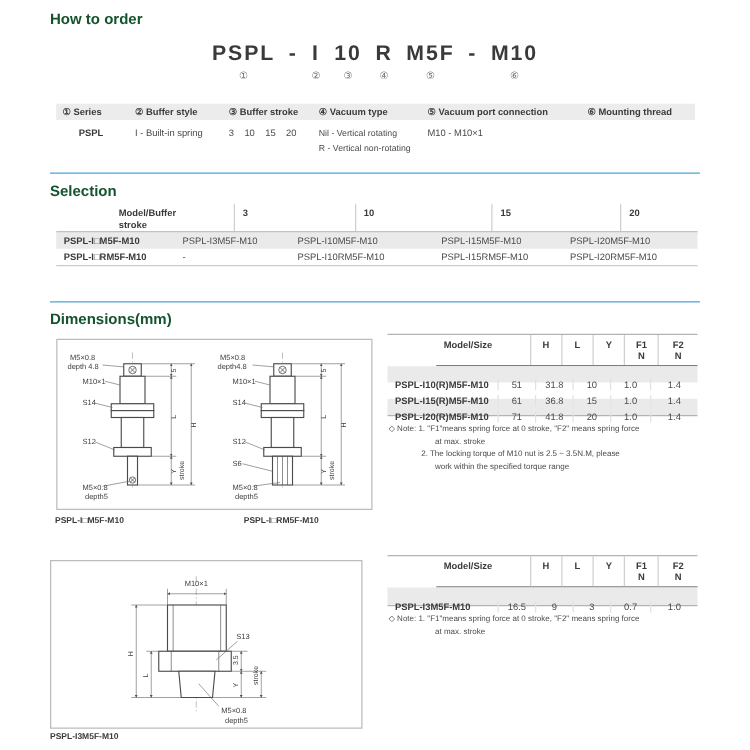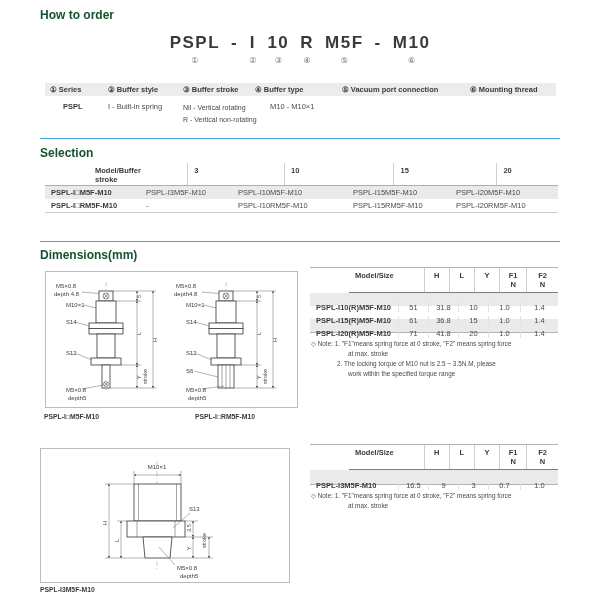--- a/index.html
+++ b/index.html
@@ -108,27 +108,28 @@
       <span class="pn-text">M10</span>
       <span class="pn-num">⑥</span>
     </div>
   </div>
 
   <div class="order-table">
     <div class="ot-head">
       <div class="oc oc1">① Series</div>
       <div class="oc oc2">② Buffer style</div>
       <div class="oc oc3">③ Buffer stroke</div>
-      <div class="oc oc4">④ Buffer type</div>
+      <div class="oc oc4">④ Vacuum type</div>
       <div class="oc oc5">⑤ Vacuum port connection</div>
       <div class="oc oc6">⑥ Mounting thread</div>
     </div>
     <div class="ot-row">
       <div class="oc oc1">PSPL</div>
       <div class="oc oc2">I - Built-in spring</div>
+      <div class="oc oc3 stroke-vals">3    10    15    20</div>
       <div class="oc oc4 rotary">
         <div>Nil - Vertical rotating</div>
         <div>R   - Vertical non-rotating</div>
       </div>
       <div class="oc oc6">M10 - M10×1</div>
     </div>
   </div>
 
   <div class="rule" style="top:138px;"></div>
 

